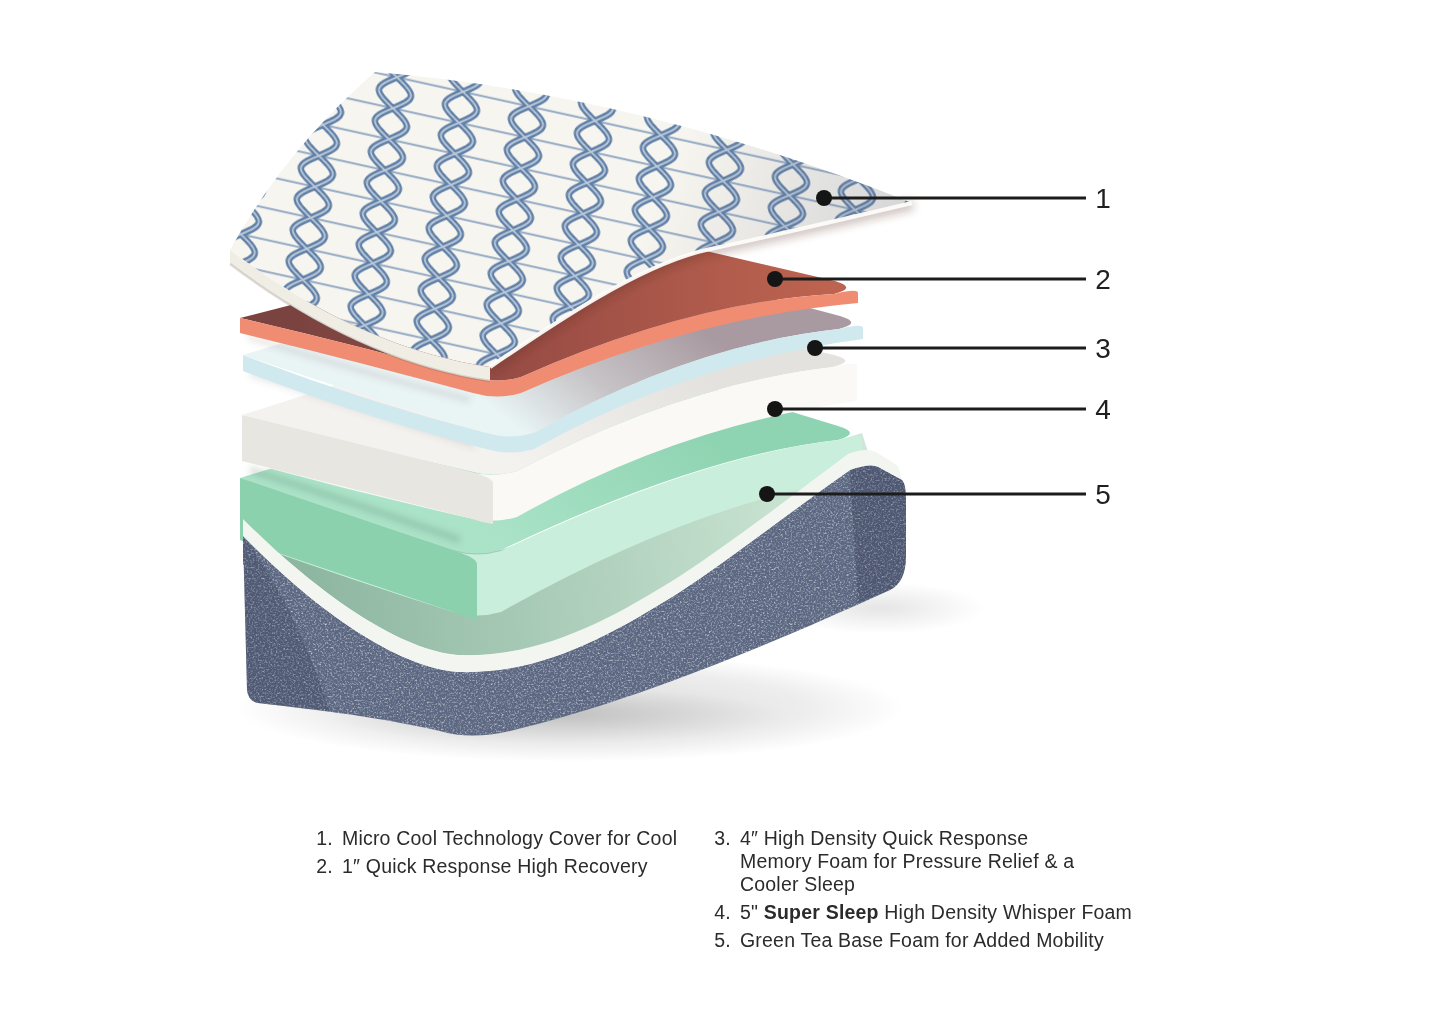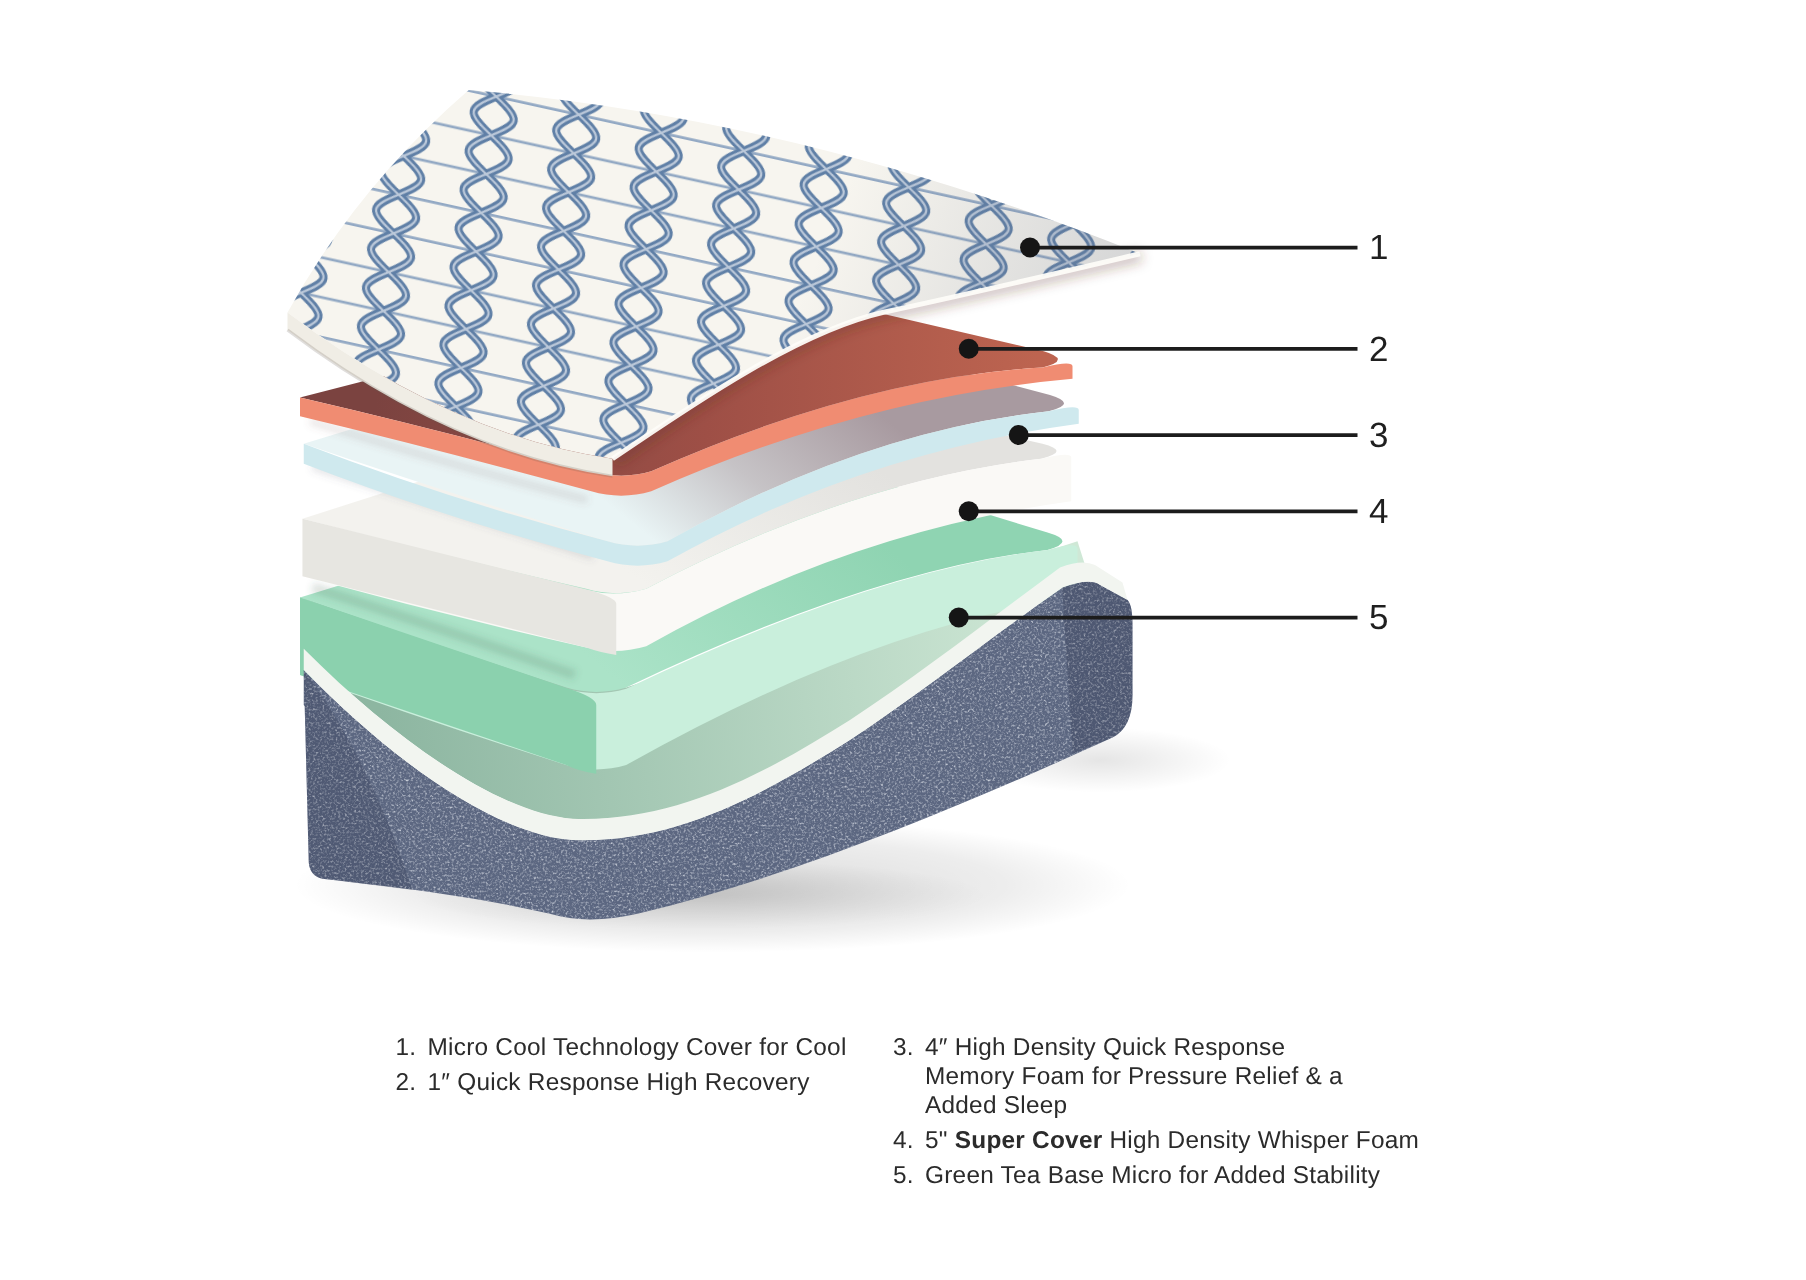--- a/index.html
+++ b/index.html
@@ -202,31 +202,31 @@
         <span class="ln">1″ Quick Response High Recovery</span>
       </span>
     </div>
   </div>
   <div class="col col-right">
     <div class="item">
       <span class="num">3.</span>
       <span class="lines">
         <span class="ln">4″ High Density Quick Response</span>
         <span class="ln">Memory Foam for Pressure Relief &amp; a</span>
-        <span class="ln">Added Sleep</span>
+        <span class="ln">Cooler Sleep</span>
       </span>
     </div>
     <div class="item">
       <span class="num">4.</span>
       <span class="lines">
-        <span class="ln"><span>5" </span><b>Super Cover</b><span> High Density Whisper Foam</span></span>
+        <span class="ln"><span>5" </span><b>Super Sleep</b><span> High Density Whisper Foam</span></span>
       </span>
     </div>
     <div class="item">
       <span class="num">5.</span>
       <span class="lines">
-        <span class="ln">Green Tea Base Micro for Added Stability</span>
+        <span class="ln">Green Tea Base Foam for Added Mobility</span>
       </span>
     </div>
   </div>
 </div>
 
 </div>
 
 </body></html>

